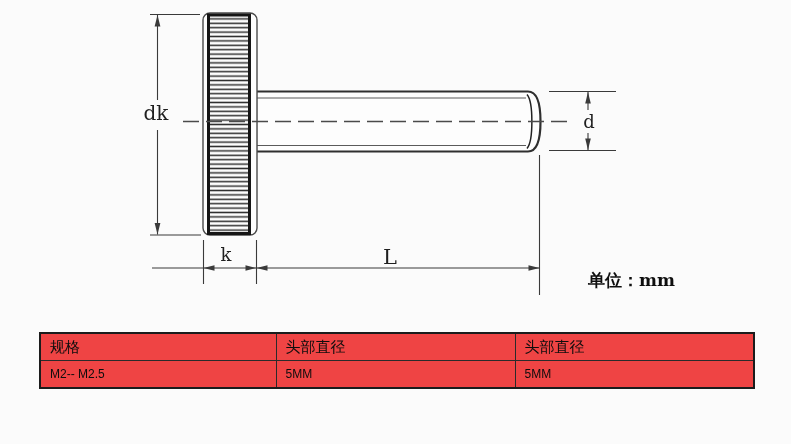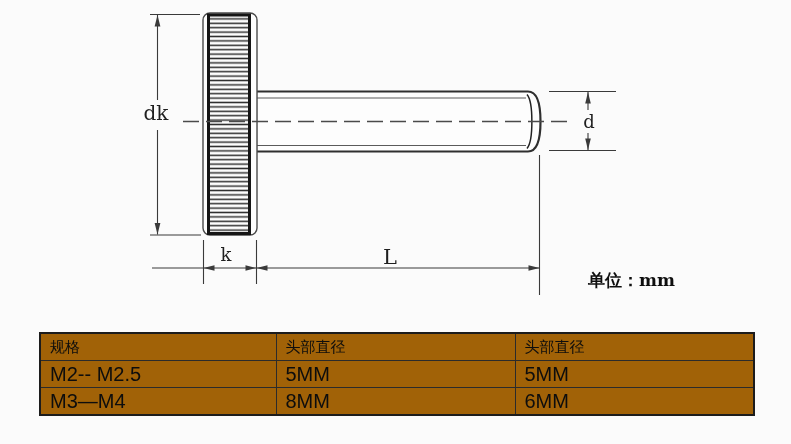--- a/index.html
+++ b/index.html
@@ -19,36 +19,36 @@
     font-family:"DejaVu Serif","Liberation Serif",serif;
     font-weight:bold;
     fill:#0e0e0e;
   }
   table.spec{
     position:absolute;
     left:39px;top:332px;
     width:714px;
     border-collapse:collapse;
     table-layout:fixed;
-    background:#a16207;
+    background:#ef4444;
     border:2px solid #1c1c1c;
   }
   table.spec th, table.spec td{
     border:1px solid #2b2b2b;
     height:26px;
     padding:0 4px 0 9px;
     text-align:left;
     vertical-align:middle;
     color:#0d0d0d;
     font-weight:normal;
     white-space:nowrap;
     overflow:hidden;
   }
   table.spec th{font-size:15px;}
-  table.spec td{font-size:20px;}
+  table.spec td{font-size:12px;}
 </style>
 </head>
 <body>
 
 <div class="page">
 
   <svg class="diagram-svg" width="791" height="330" viewBox="0 0 791 330">
     <defs>
       <pattern id="knurl" width="8" height="4.4" patternUnits="userSpaceOnUse">
         <rect width="8" height="4.4" fill="#fdfdfd"></rect>
@@ -118,21 +118,16 @@
         <th>头部直径</th>
         <th>头部直径</th>
       </tr>
     </thead>
     <tbody>
       <tr>
         <td>M2-- M2.5</td>
         <td>5MM</td>
         <td>5MM</td>
       </tr>
-      <tr>
-        <td>M3—M4</td>
-        <td>8MM</td>
-        <td>6MM</td>
-      </tr>
     </tbody>
   </table>
 
 </div>
 
 </body></html>

